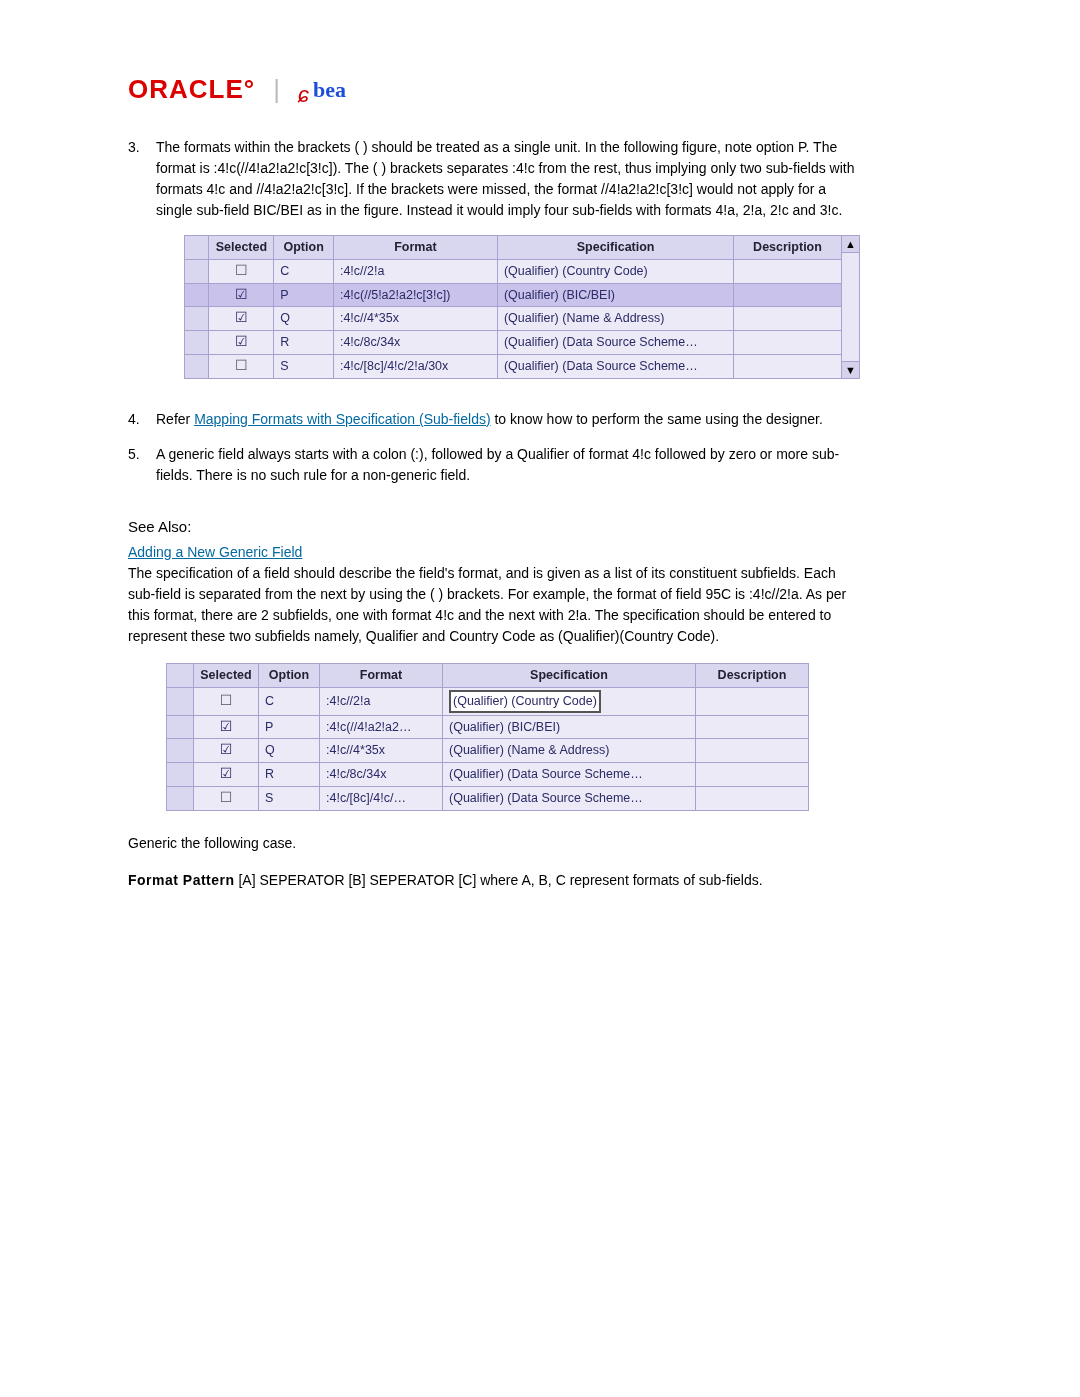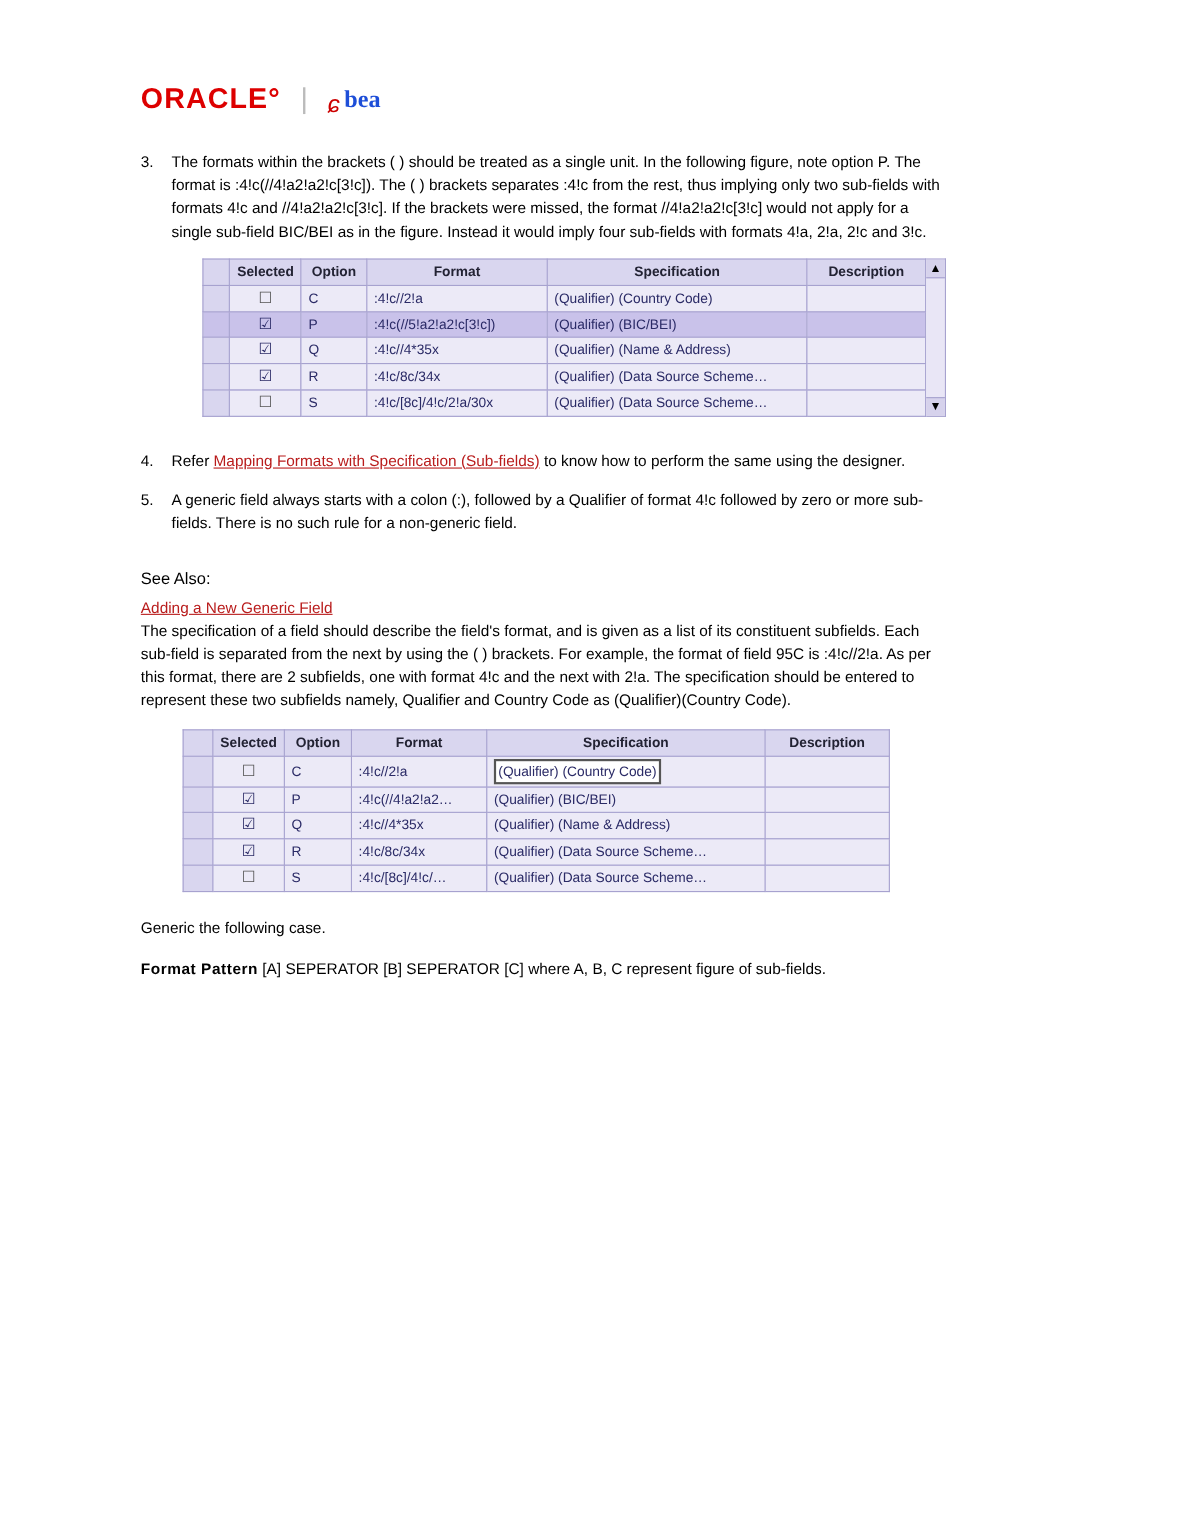--- a/index.html
+++ b/index.html
@@ -25,21 +25,21 @@
   table.grid td.chk:not(.checked)::after{content:"☐";font-size:14px;line-height:1;color:#555;}
   table.grid tr.sel td{background:#c9c2ea;}
   table.grid td.opt{background:#eceaf7;}
   table.grid td.fmt{background:#eceaf7;}
   table.grid td.spec{background:#eceaf7;}
   table.grid td.desc{background:#eceaf7;}
   .scroll-col{width:18px;border:1px solid #a7a2cf;border-left:none;background:#e9e6f6;display:flex;flex-direction:column;justify-content:space-between;align-items:center;font-size:11px;}
   .scroll-col .arrow{width:100%;text-align:center;background:#d6d2ec;border-bottom:1px solid #a7a2cf;line-height:16px;}
   .scroll-col .arrow.dn{border-bottom:none;border-top:1px solid #a7a2cf;}
   .scroll-col .thumb{flex:1;background:repeating-linear-gradient(0deg,#d2cde9 0,#d2cde9 2px,#e2dff2 2px,#e2dff2 4px);}
-  a.link{color:#b91c1c;text-decoration:underline;}
+  a.link{color:#0369a1;text-decoration:underline;}
   .see{margin:30px 0 4px 0;font-size:15px;}
   h2.sect{font-family:Verdana,Geneva,sans-serif;font-weight:400;font-size:22px;letter-spacing:1px;margin:26px 0 14px 0;color:#111;}
   .para{margin:0 0 16px 0;}
   .spec-edit{border:2px solid #555;padding:0 2px;display:inline-block;background:#fff;}
 </style>
 </head>
 <body>
 
 <div class="page">
 
@@ -193,16 +193,16 @@
             <td class="spec">(Qualifier) (Data Source Scheme…</td>
             <td class="desc"></td>
           </tr>
         </tbody>
     </table>
   </div>
 
   <p class="para" style="margin-top:20px;">Generic the following case.</p>
 
   <p class="para">
-    <strong style="letter-spacing:0.5px;">Format Pattern</strong><span>     [A] SEPERATOR [B] SEPERATOR [C]    where A, B, C represent figure of sub-fields.</span>
+    <strong style="letter-spacing:0.5px;">Format Pattern</strong><span>     [A] SEPERATOR [B] SEPERATOR [C]    where A, B, C represent formats of sub-fields.</span>
   </p>
 
 </div>
 
 </body></html>

